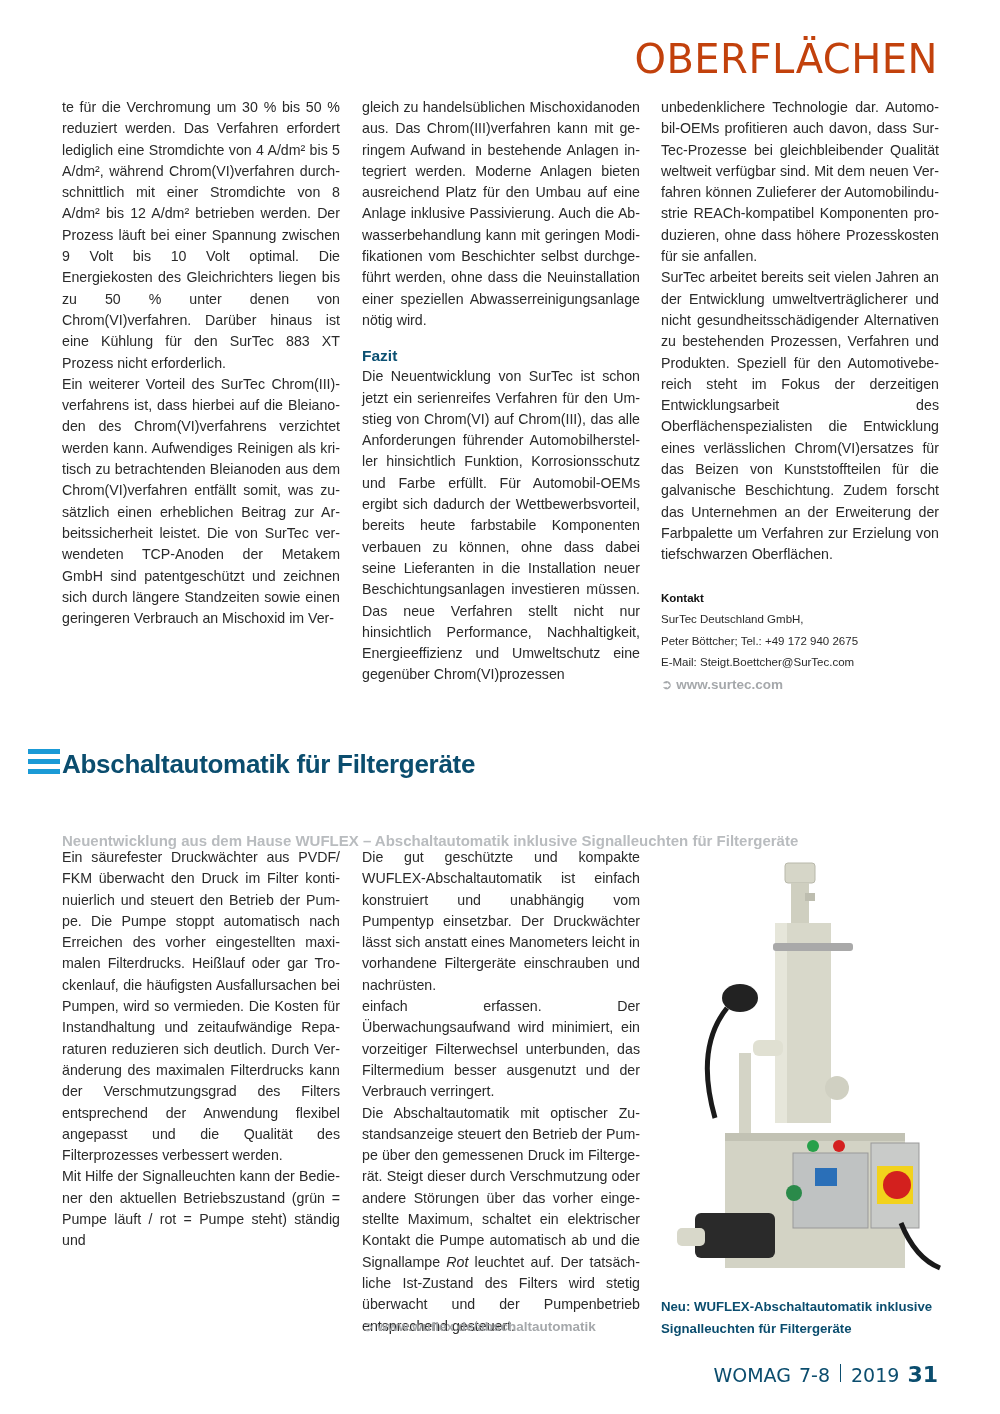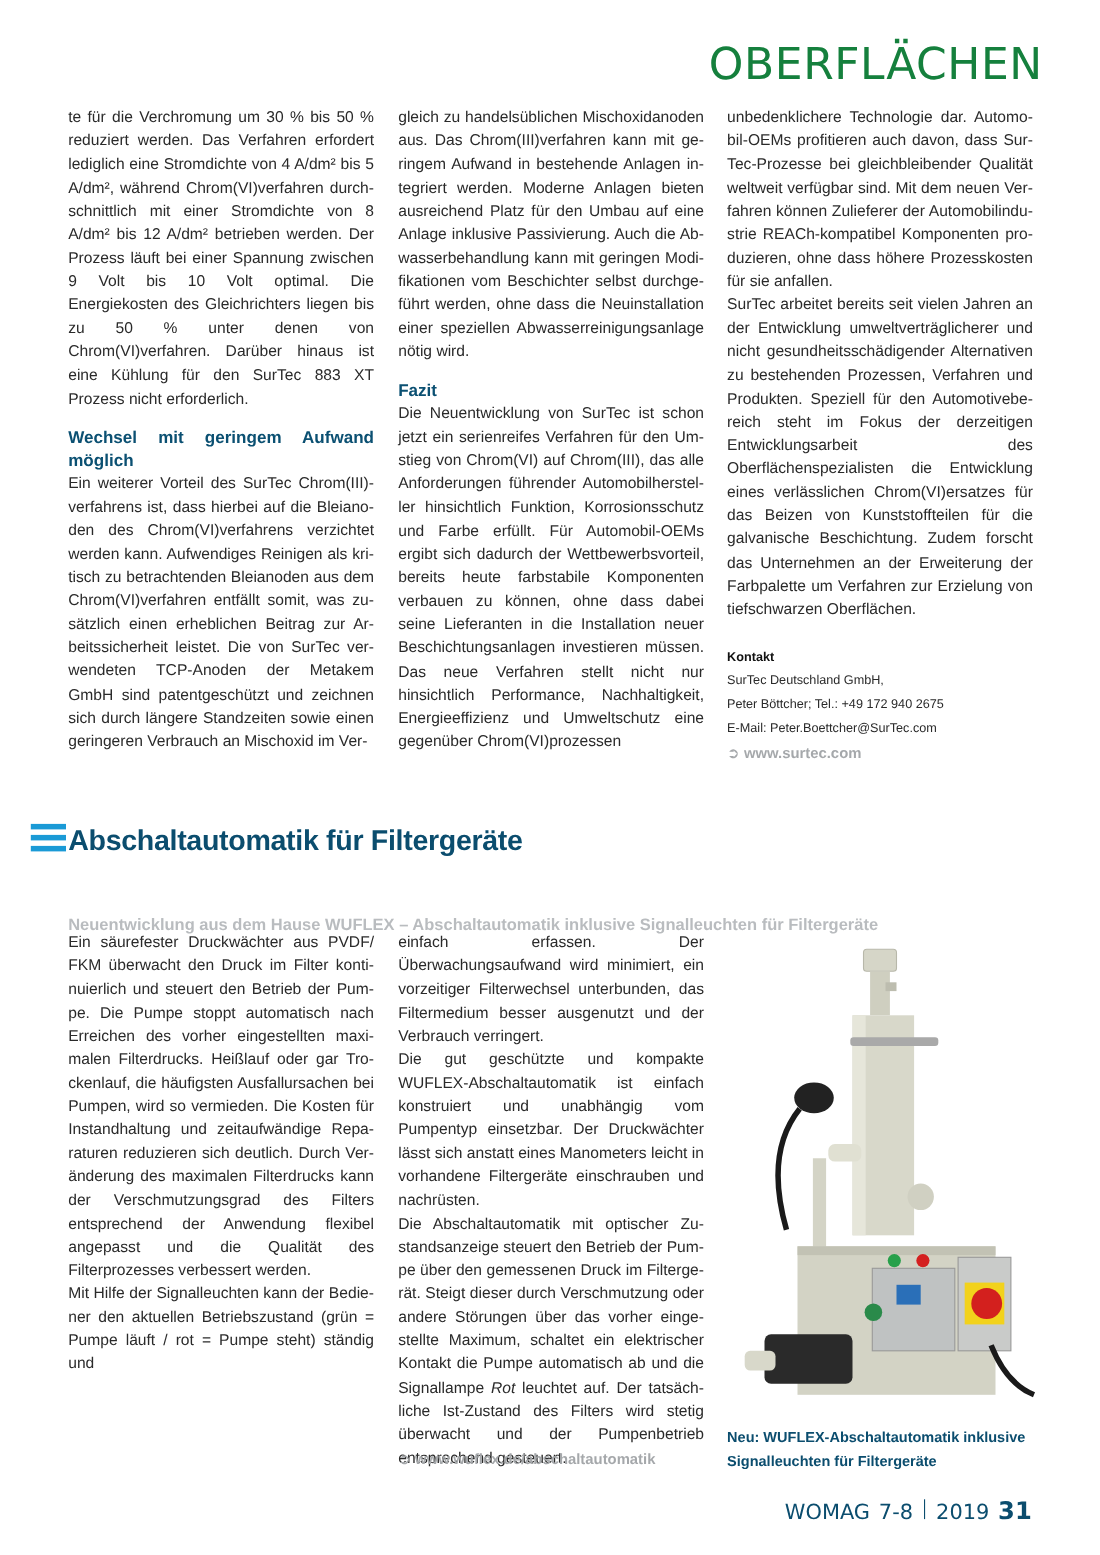--- a/index.html
+++ b/index.html
@@ -1,18 +1,18 @@
 <!DOCTYPE html>
 <html><head>
 <meta charset="utf-8">
 <style>
   html, body { margin:0; padding:0; background:#ffffff; }
   body { width:1000px; height:1414px; position:relative; overflow:hidden;
          font-family:"Liberation Sans", sans-serif; color:#2a2a2a; }
-  .section-tag { position:absolute; right:52px; top:36px; font-size:40px; color:#15803d;
+  .section-tag { position:absolute; right:62px; top:36px; font-size:40px; color:#c2410c;
                  font-family:"DejaVu Sans", sans-serif; font-weight:normal; letter-spacing:0.5px; }
   .col { position:absolute; width:278px; font-size:14.2px; line-height:21.3px; text-align:justify; hyphens:manual; }
   .col p { margin:0; }
   .c1 { left:62px; top:97px; }
   .c2 { left:362px; top:97px; }
   .c3 { left:661px; top:97px; }
   .subhead { color:#0b5072; font-weight:bold; font-size:15.5px; line-height:21px; margin-top:14px !important; }
   .contact { margin-top:22px !important; font-size:11.5px; line-height:21.5px; text-align:left; }
   .contact .ct { font-weight:bold; color:#111; }
   .link { color:#a5a8ab; font-weight:bold; font-size:13.5px; text-align:left; }
@@ -34,38 +34,37 @@
   .footer .pg { font-weight:bold; font-size:22px; }
   .footer .sep { display:inline-block; width:1px; height:18px; background:#0b4d6e; margin:0 2px; }
 </style>
 </head>
 <body>
 
 <div class="section-tag">OBERFLÄCHEN</div>
 
 <div class="col c1">
   <p>te für die Verchromung um 30 % bis 50 % reduziert werden. Das Verfahren erfordert lediglich eine Stromdichte von 4 A/dm² bis 5 A/dm², während Chrom(VI)verfahren durch­schnittlich mit einer Stromdichte von 8 A/dm² bis 12 A/dm² betrieben werden. Der Prozess läuft bei einer Spannung zwischen 9 Volt bis 10 Volt optimal. Die Energiekosten des Gleichrichters liegen bis zu 50 % unter denen von Chrom(VI)verfahren. Darüber hinaus ist eine Kühlung für den SurTec 883 XT Prozess nicht erforderlich.</p>
-  <p class="subhead">Wechsel mit geringem Aufwand möglich</p>
   <p>Ein weiterer Vorteil des SurTec Chrom(III)-verfahrens ist, dass hierbei auf die Bleiano­den des Chrom(VI)verfahrens verzichtet wer­den kann. Aufwendiges Reinigen als kri­tisch zu betrachtenden Bleianoden aus dem Chrom(VI)verfahren entfällt somit, was zu­sätzlich einen erheblichen Beitrag zur Ar­beitssicherheit leistet. Die von SurTec ver­wendeten TCP-Anoden der Metakem GmbH sind patentgeschützt und zeichnen sich durch längere Standzeiten sowie einen ge­ringeren Verbrauch an Mischoxid im Ver-</p>
 </div>
 
 <div class="col c2">
   <p>gleich zu handelsüblichen Mischoxidanoden aus. Das Chrom(III)verfahren kann mit ge­ringem Aufwand in bestehende Anlagen in­tegriert werden. Moderne Anlagen bieten ausreichend Platz für den Umbau auf eine Anlage inklusive Passivierung. Auch die Ab­wasserbehandlung kann mit geringen Modi­fikationen vom Beschichter selbst durchge­führt werden, ohne dass die Neuinstallation einer speziellen Abwasserreinigungsanlage nötig wird.</p>
   <p class="subhead" style="margin-top:18px">Fazit</p>
   <p>Die Neuentwicklung von SurTec ist schon jetzt ein serienreifes Verfahren für den Um­stieg von Chrom(VI) auf Chrom(III), das alle Anforderungen führender Automobilherstel­ler hinsichtlich Funktion, Korrosionsschutz und Farbe erfüllt. Für Automobil-OEMs ergibt sich dadurch der Wettbewerbsvorteil, bereits heute farbstabile Komponenten verbauen zu können, ohne dass dabei seine Lieferanten in die Installation neuer Beschichtungsan­lagen investieren müssen. Das neue Verfah­ren stellt nicht nur hinsichtlich Performance, Nachhaltigkeit, Energieeffizienz und Umwelt­schutz eine gegenüber Chrom(VI)prozessen</p>
 </div>
 
 <div class="col c3">
   <p>unbedenklichere Technologie dar. Automo­bil-OEMs profitieren auch davon, dass Sur­Tec-Prozesse bei gleichbleibender Qualität weltweit verfügbar sind. Mit dem neuen Ver­fahren können Zulieferer der Automobilindu­strie REACh-kompatibel Komponenten pro­duzieren, ohne dass höhere Prozesskosten für sie anfallen.</p>
   <p>SurTec arbeitet bereits seit vielen Jahren an der Entwicklung umweltverträglicherer und nicht gesundheitsschädigender Alternativen zu bestehenden Prozessen, Verfahren und Produkten. Speziell für den Automotivebe­reich steht im Fokus der derzeitigen Entwick­lungsarbeit des Oberflächenspezialisten die Entwicklung eines verlässlichen Chrom(VI)er­satzes für das Beizen von Kunststoffteilen für die galvanische Beschichtung. Zudem forscht das Unternehmen an der Erweiterung der Farbpalette um Verfahren zur Erzielung von tiefschwarzen Oberflächen.</p>
   <div class="contact">
     <div class="ct">Kontakt</div>
     <div>SurTec Deutschland GmbH,</div>
     <div>Peter Böttcher; Tel.: +49 172 940 2675</div>
-    <div>E-Mail: Peter.Boettcher@SurTec.com</div>
+    <div>E-Mail: Steigt.Boettcher@SurTec.com</div>
     <div class="link">
       <span class="arr">➲</span><span>www.surtec.com</span>
     </div>
   </div>
 </div>
 
 <div class="article2-title">
   <div class="menu-ico">
     <span style="top:0"></span>
       <span style="top:10px"></span>
@@ -74,22 +73,22 @@
   <div class="a2t">Abschaltautomatik für Filtergeräte</div>
 </div>
 <div class="a2sub">Neuentwicklung aus dem Hause WUFLEX – Abschaltautomatik inklusive Signalleuchten für Filtergeräte</div>
 
 <div class="col c4">
   <p>Ein säurefester Druckwächter aus PVDF/ FKM überwacht den Druck im Filter konti­nuierlich und steuert den Betrieb der Pum­pe. Die Pumpe stoppt automatisch nach Erreichen des vorher eingestellten maxi­malen Filterdrucks. Heißlauf oder gar Tro­ckenlauf, die häufigsten Ausfallursachen bei Pumpen, wird so vermieden. Die Kosten für Instandhaltung und zeitaufwändige Repa­raturen reduzieren sich deutlich. Durch Ver­änderung des maximalen Filterdrucks kann der Verschmutzungsgrad des Filters entspre­chend der Anwendung flexibel angepasst und die Qualität des Filterprozesses verbes­sert werden.</p>
   <p>Mit Hilfe der Signalleuchten kann der Bedie­ner den aktuellen Betriebszustand (grün = Pumpe läuft / rot = Pumpe steht) ständig und</p>
 </div>
 
 <div class="col c5">
+  <p>Die gut geschützte und kompakte WUFLEX-Abschaltautomatik ist einfach konstruiert und unabhängig vom Pumpentyp einsetz­bar. Der Druckwächter lässt sich anstatt eines Manometers leicht in vorhandene Filtergerä­te einschrauben und nachrüsten.</p>
   <p>einfach erfassen. Der Überwachungsaufwand wird minimiert, ein vorzeitiger Filterwechsel unterbunden, das Filtermedium besser aus­genutzt und der Verbrauch verringert.</p>
-  <p>Die gut geschützte und kompakte WUFLEX-Abschaltautomatik ist einfach konstruiert und unabhängig vom Pumpentyp einsetz­bar. Der Druckwächter lässt sich anstatt eines Manometers leicht in vorhandene Filtergerä­te einschrauben und nachrüsten.</p>
   <p><span>Die Abschaltautomatik mit optischer Zu­standsanzeige steuert den Betrieb der Pum­pe über den gemessenen Druck im Filterge­rät. Steigt dieser durch Verschmutzung oder andere Störungen über das vorher einge­stellte Maximum, schaltet ein elektrischer Kontakt die Pumpe automatisch ab und die Signallampe </span><em>Rot</em><span> leuchtet auf. Der tatsäch­liche Ist-Zustand des Filters wird stetig über­wacht und der Pumpenbetrieb entsprechend gesteuert.</span></p>
 </div>
 
 <div class="link link2">
   <span class="arr">➲</span><span>www.wuflex.de/abschaltautomatik</span>
 </div>
 
 <svg class="photo" viewBox="0 0 300 440" aria-label="WUFLEX-Abschaltautomatik Filtergerät">
 
   <rect x="120" y="15" width="30" height="20" rx="3" fill="#d6d6c8" stroke="#b8b8aa"></rect>

